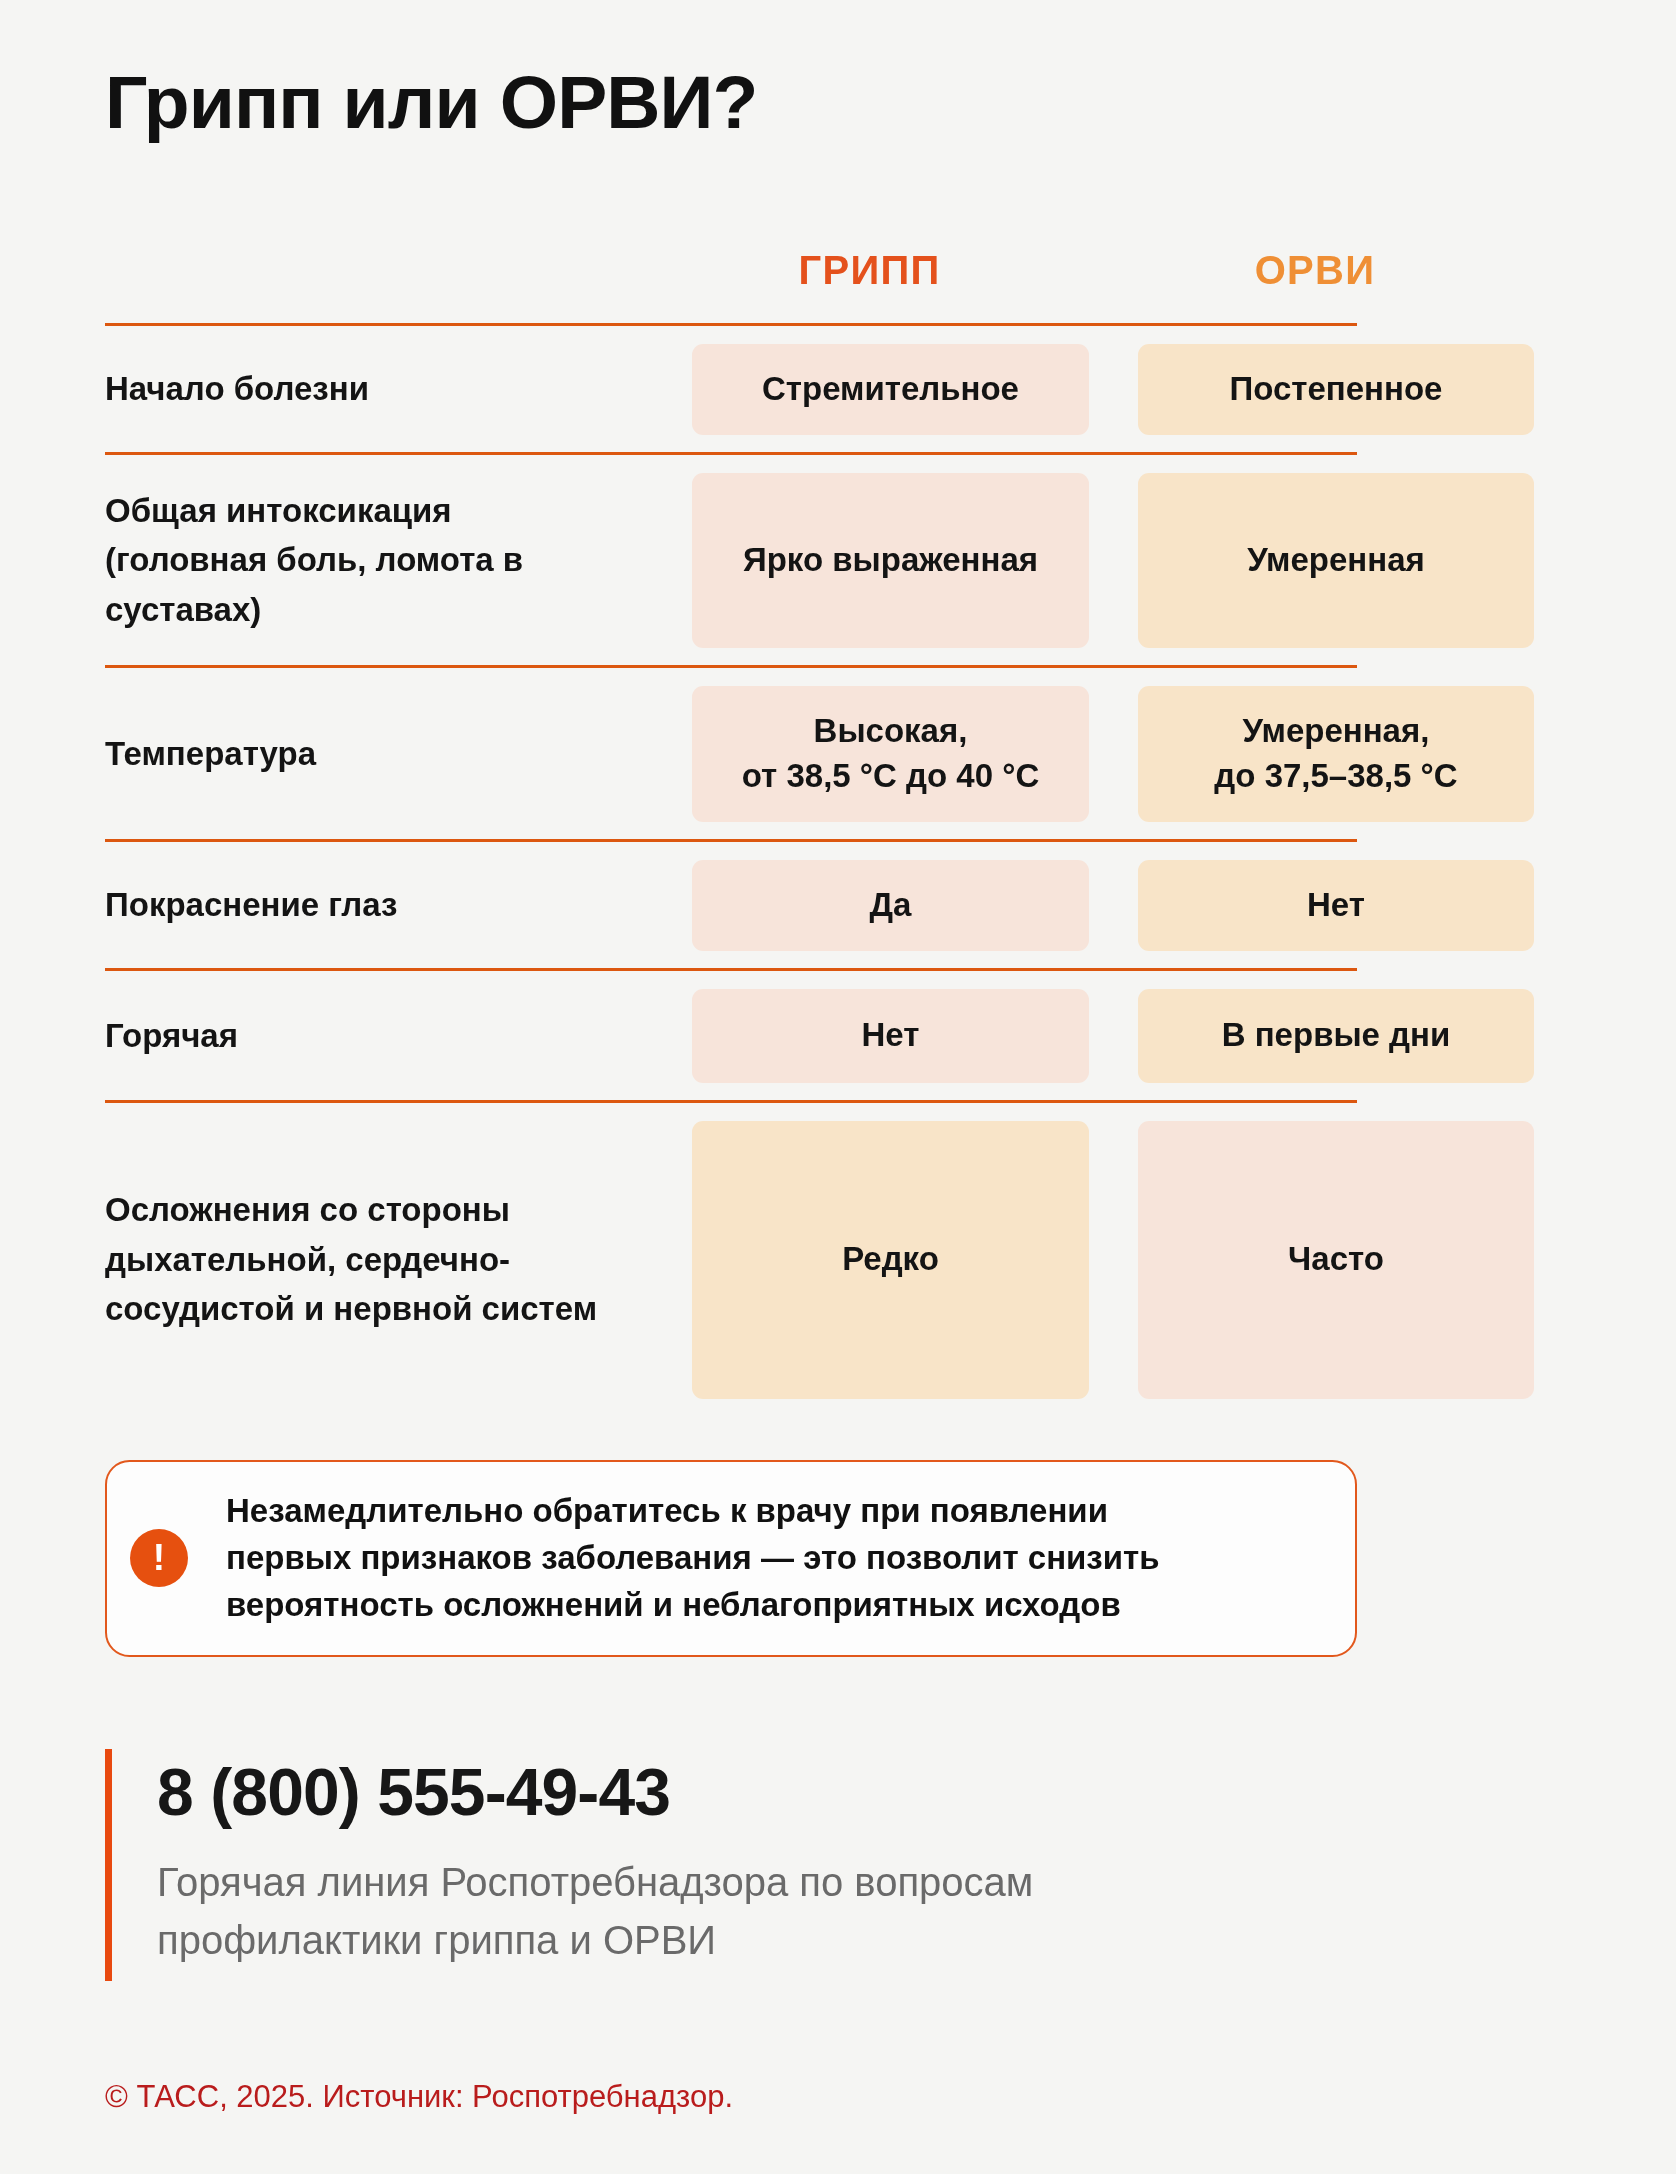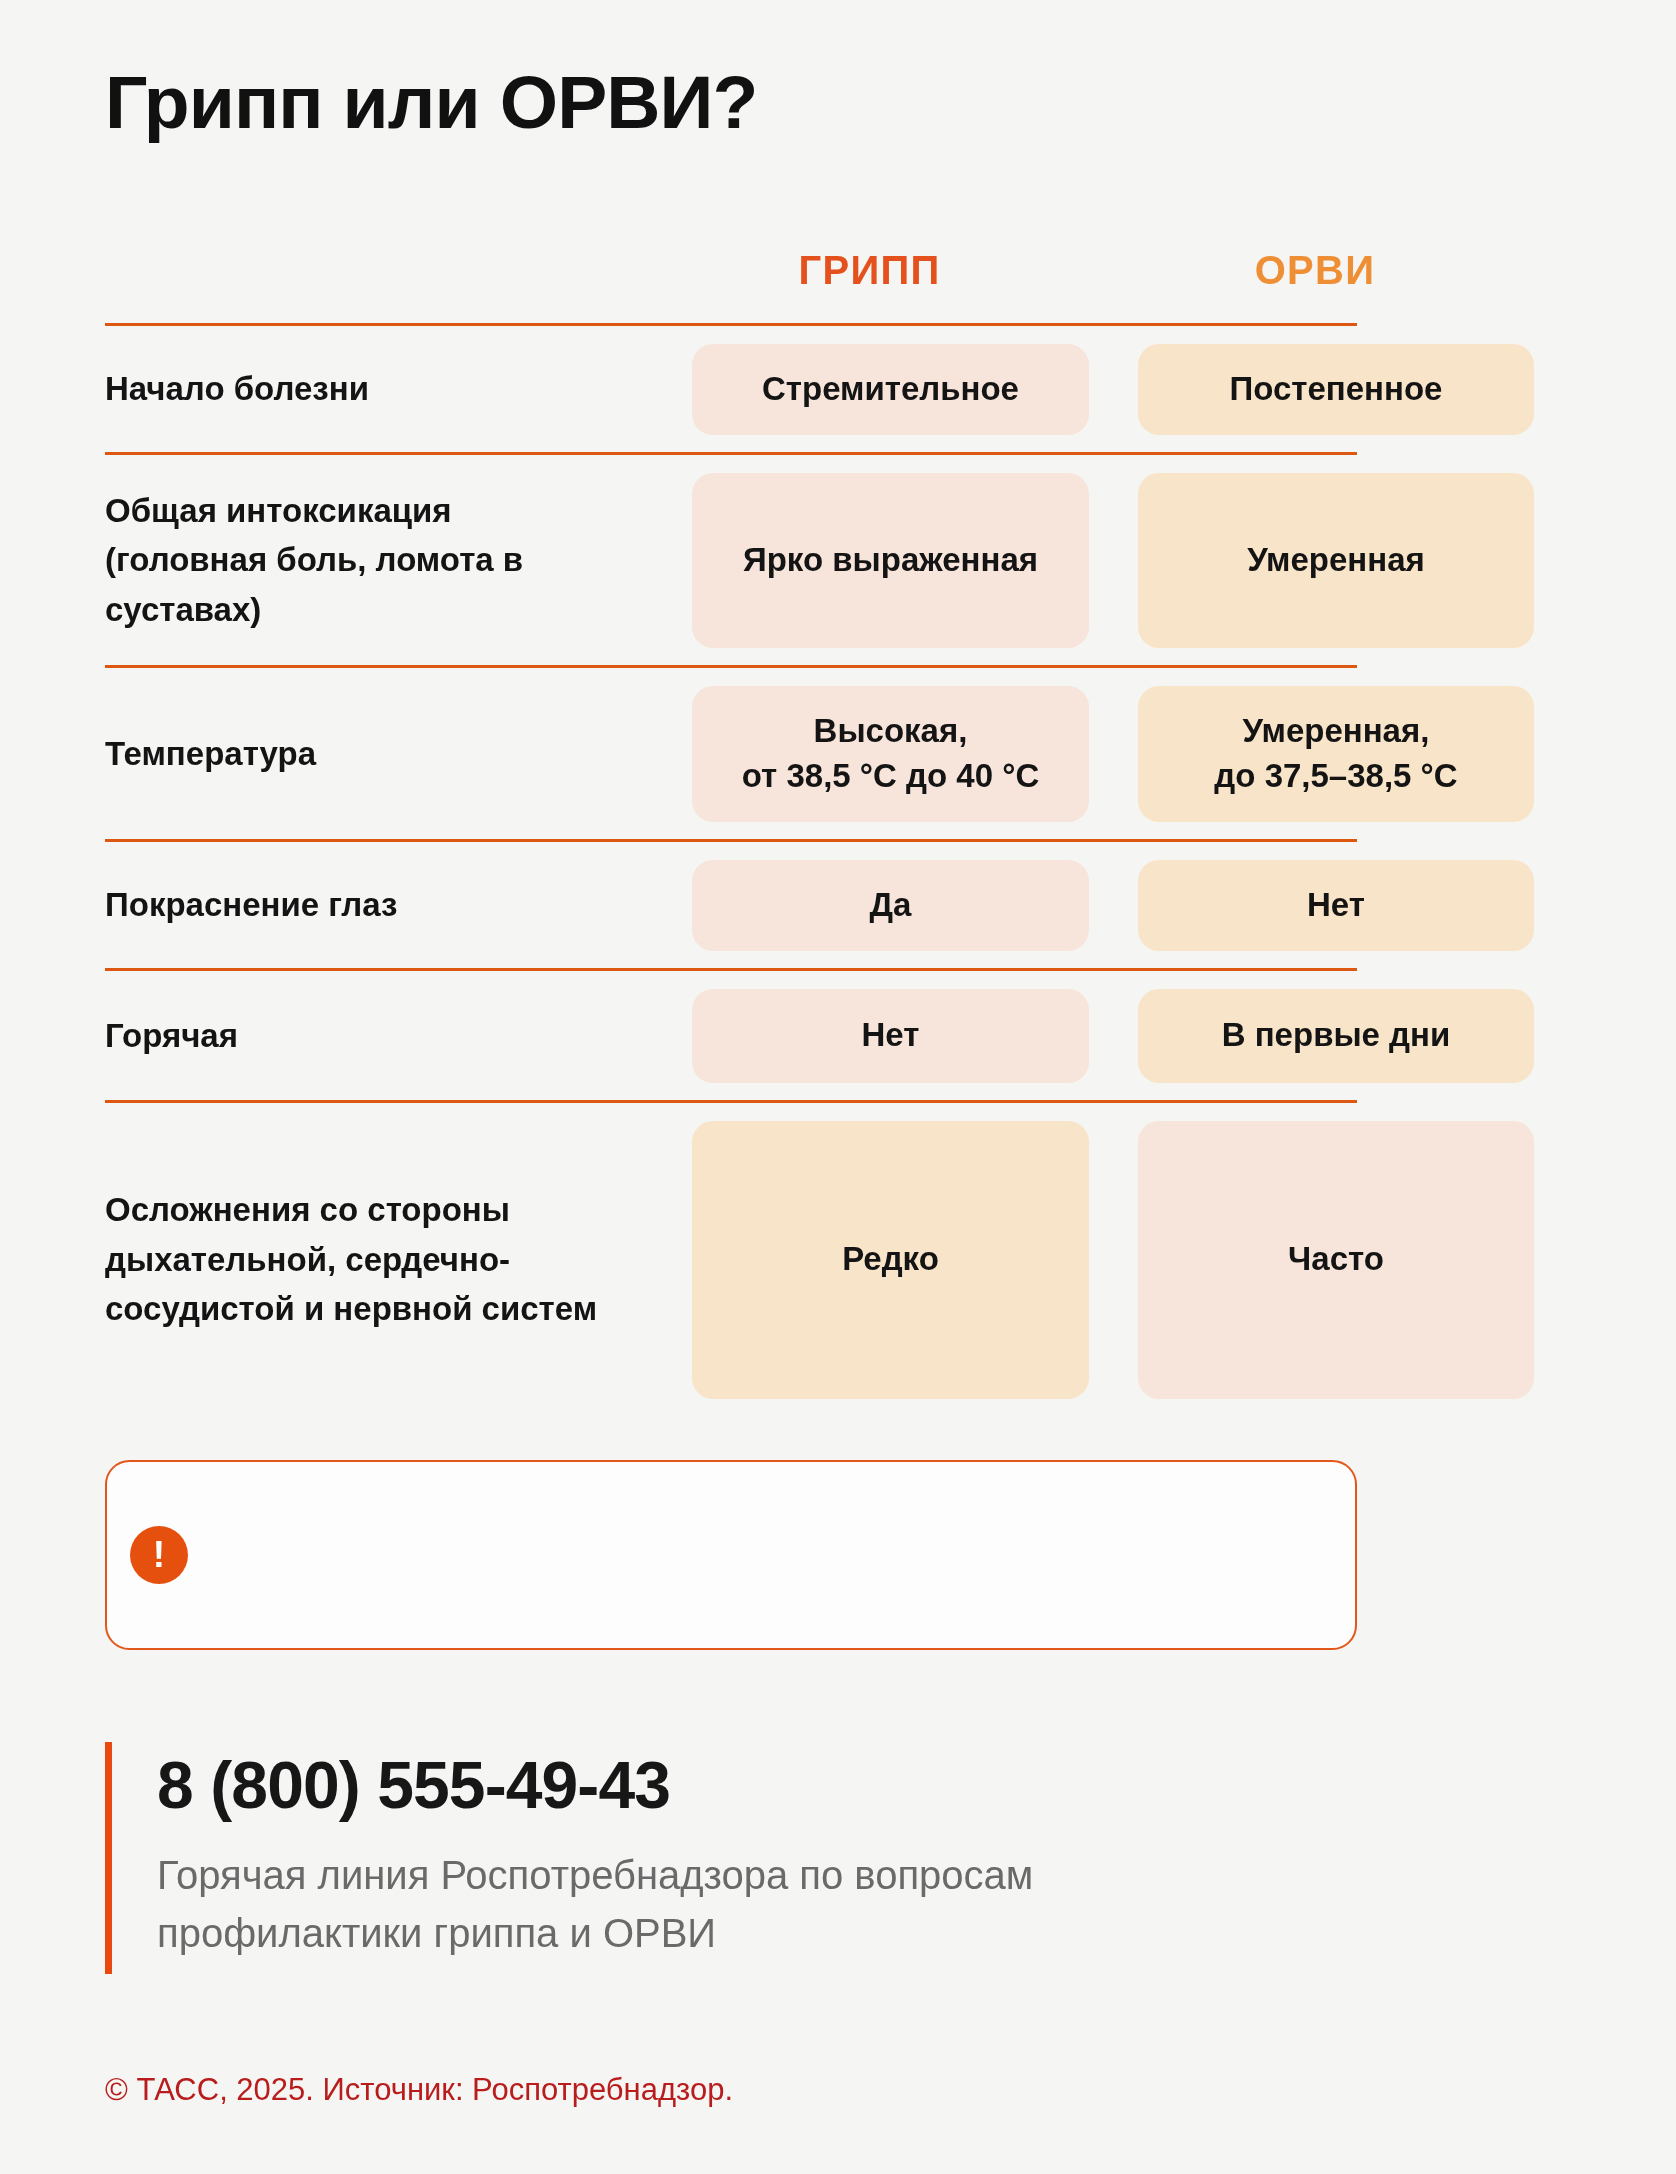--- a/index.html
+++ b/index.html
@@ -47,21 +47,21 @@
     padding-right: 35px;
   }
   .cell {
     display: flex;
     align-items: center;
     justify-content: center;
     text-align: center;
     font-size: 33px;
     font-weight: bold;
     line-height: 1.35;
-    border-radius: 21px;
+    border-radius: 11px;
     white-space: pre-line;
     height: 100%;
     padding: 8.7px 17.5px;
     margin-left: 42px;
   }
   .cell.gripp { background: #f7e4da; }
   .cell.orvi  { background: #f8e4c8; }
   .r1 .cell { min-height: 91px; }
   .r2 .cell { min-height: 175px; }
   .r3 .cell { min-height: 136px; }
@@ -180,20 +180,21 @@
     <div class="row r6 grid-cols">
       <div class="row-label">Осложнения со стороны дыхательной, сердечно-сосудистой и нервной систем</div>
       <div class="cell orvi">Редко</div>
       <div class="cell gripp">Часто</div>
     </div>
 
   </div>
 
   <div class="warning">
     <div class="warning-icon">!</div>
+    <div class="warning-text">Незамедлительно обратитесь к врачу при появлении первых признаков заболевания — это позволит снизить вероятность осложнений и неблагоприятных исходов</div>
   </div>
 
   <div class="hotline">
     <div class="hotline-phone">8 (800) 555-49-43</div>
     <div class="hotline-desc">Горячая линия Роспотребнадзора по вопросам профилактики гриппа и ОРВИ</div>
   </div>
 
   <div class="footer">© ТАСС, 2025. Источник: Роспотребнадзор.</div>
 
 </div>

